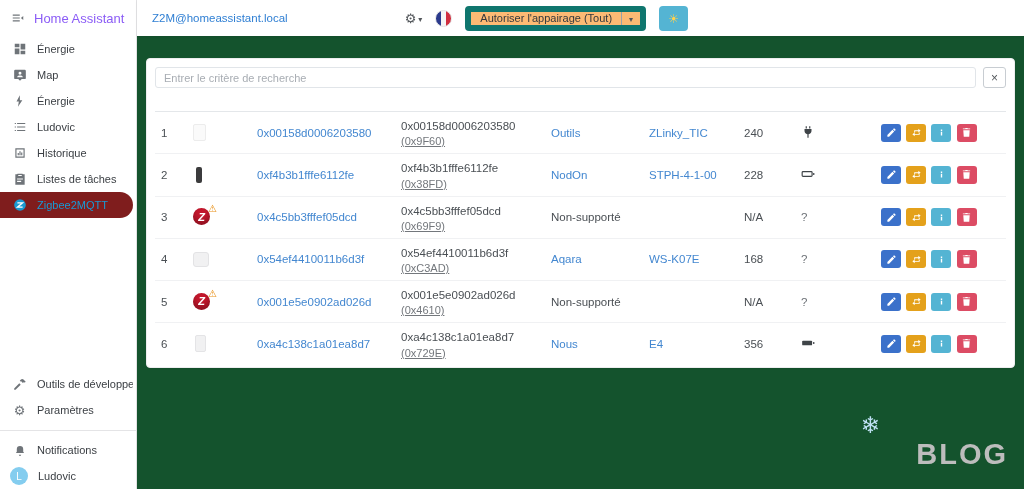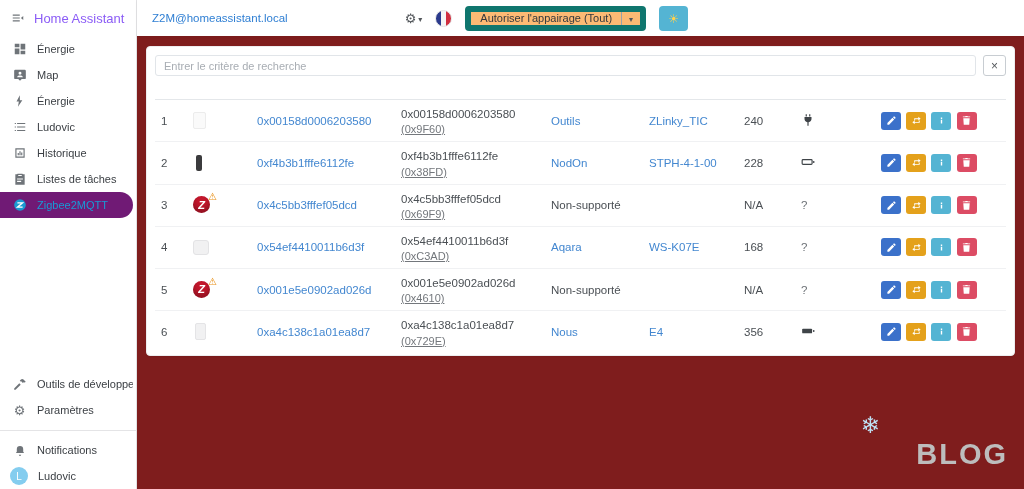--- a/index.html
+++ b/index.html
@@ -7,21 +7,21 @@
   body{font-family:"Liberation Sans",sans-serif;background:#fff;font-size:11.5px;color:#4a4f54}
   .app{display:flex;width:1024px;height:489px}
 
   
   .sidebar{width:137px;min-width:137px;background:#fff;border-right:1px solid #e2e2e4;display:flex;flex-direction:column;padding-top:4px}
   .sb-header{height:28px;display:flex;align-items:center;gap:9px;padding-left:10px;margin-bottom:4px}
   .sb-title{font-size:13px;color:#8b5cf6;white-space:nowrap}
   .s-icon{width:15px;height:15px;display:inline-flex;align-items:center;justify-content:center;color:#6f7479;flex:none}
   .s-icon svg{width:14px;height:14px;fill:currentColor}
   .sb-item{height:26px;display:flex;align-items:center;gap:10px;padding-left:12px;margin-right:3px;color:#3c4045;font-size:11px;cursor:pointer;white-space:nowrap;overflow:hidden;border-radius:0 13px 13px 0}
-  .sb-item.active{background:#701a75;color:#189ad5}
+  .sb-item.active{background:#7f1d1d;color:#189ad5}
   .sb-item.active .s-icon{color:#189ad5}
   .sb-spacer{flex:1}
   .sb-divider{border-top:1px solid #e4e4e6;margin:7px 0 6px}
   .char-icon{font-size:13px;line-height:1}
   .avatar{width:18px;height:18px;border-radius:50%;background:#84cdef;color:#fff;font-size:10px;display:inline-flex;align-items:center;justify-content:center;flex:none;margin-left:-2px}
 
   
   .main{flex:1;display:flex;flex-direction:column;min-width:0}
   .topnav{height:36px;min-height:36px;background:#fff;display:flex;align-items:center;padding:0 10px 0 15px;gap:13px;box-shadow:0 1px 2px rgba(0,0,0,.06);position:relative;z-index:2}
   .brand{color:#2f7fd3;text-decoration:none;cursor:pointer}
@@ -32,21 +32,21 @@
   .char-caret{font-size:8px;color:#53575b;line-height:1}
   .flag{width:17px;height:17px;border-radius:50%;flex:none;cursor:pointer;border:1px solid #e5e5e5;background:linear-gradient(90deg,#2b3a8c 0 34%,#f5f5f5 34% 66%,#d02e3f 66% 100%)}
   .permit{display:flex;align-items:stretch;height:25px;border:6px solid #0f766e;border-radius:4px;color:#33383d;font-size:11px;background:#fdba74;cursor:pointer}
   .permit-label{display:flex;align-items:center;padding:0 9px;white-space:nowrap}
   .permit-caret{width:19px;border-left:1px solid #9aa1a8;display:flex;align-items:center;justify-content:center}
   .theme-btn{width:29px;height:25px;background:#54b4d3;border:none;border-radius:4px;cursor:pointer;display:flex;align-items:center;justify-content:center}
   .char-sun{color:#ffd24d;font-size:12px;line-height:1}
   .char-close{font-size:12px;color:#55595d;line-height:1}
 
   
-  .content{flex:1;background:#7f1d1d;position:relative;padding:10px 9px}
+  .content{flex:1;background:#14532d;position:relative;padding:22px 9px}
   .card{background:#fff;border:1px solid #ededef;border-radius:4px;box-shadow:0 1px 2px rgba(0,0,0,.07);padding:8px 8px 2px}
   .search-row{display:flex;gap:7px;align-items:center;padding-bottom:7px}
   .search-input{flex:1;height:21px;border:1px solid #e1e5e9;border-radius:3px;padding:0 8px;font-size:11px;color:#333;outline:none;font-family:"Liberation Sans",sans-serif}
   .search-input::placeholder{color:#a8adb3}
   .clear-btn{width:23px;height:21px;border:1px solid #c8cdd2;background:#fff;border-radius:3px;cursor:pointer;display:flex;align-items:center;justify-content:center}
 
   table{width:100%;border-collapse:collapse;table-layout:fixed;font-size:11.5px;color:#4a4f54}
   th{font-weight:bold;color:#393e43;text-align:left;padding:8px 6px;border-bottom:1px solid #e4e7ea;font-size:11.5px}
   td{padding:6px 6px;border-bottom:1px solid #f0f1f3;vertical-align:middle;height:39px}
   tr:last-child td{border-bottom:none}

